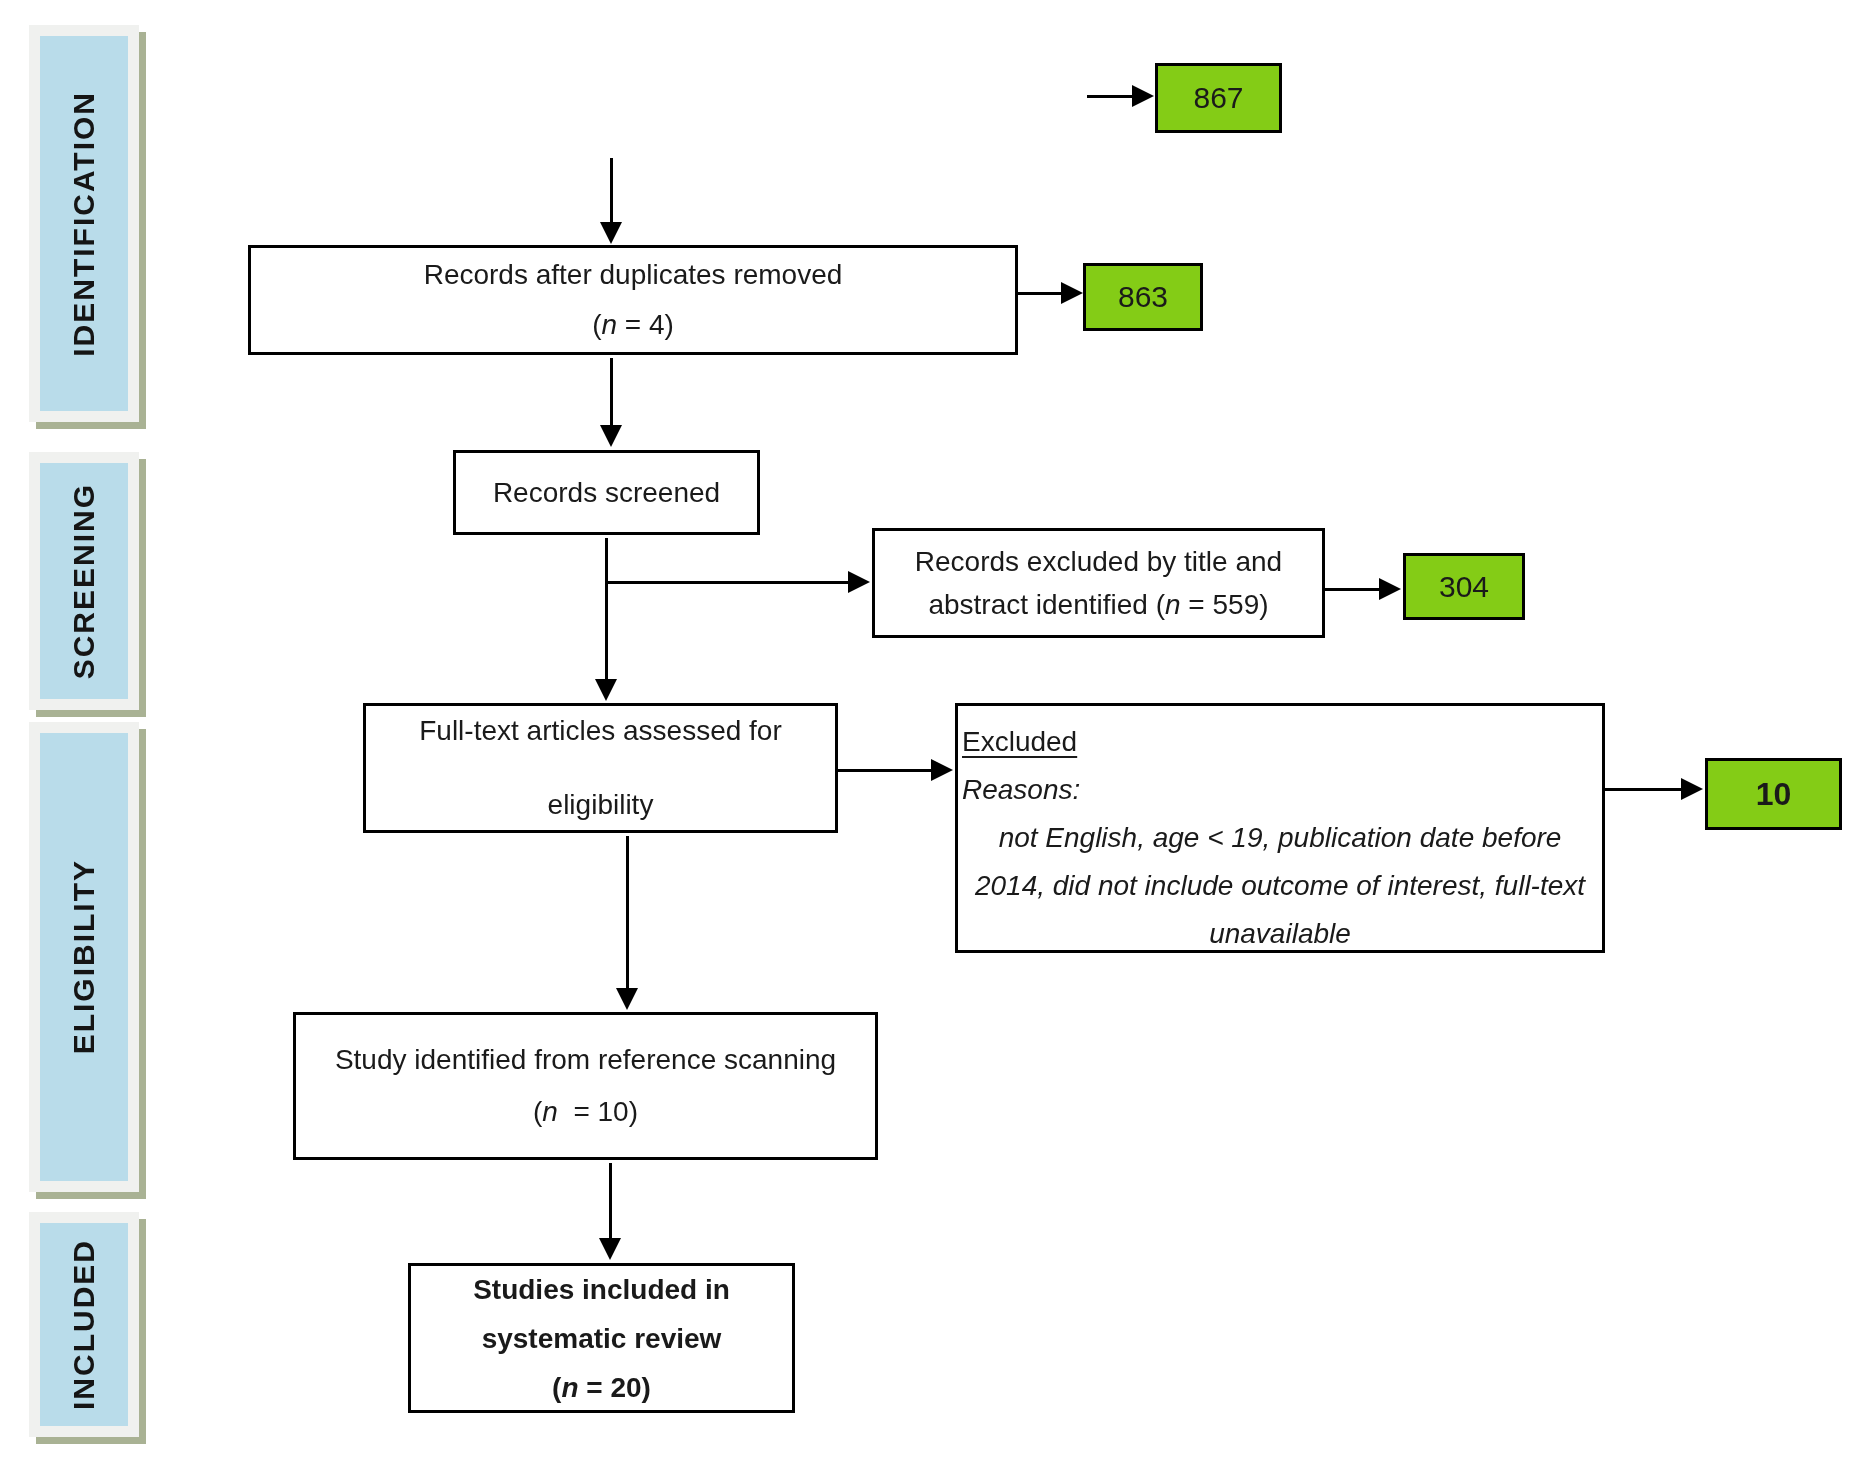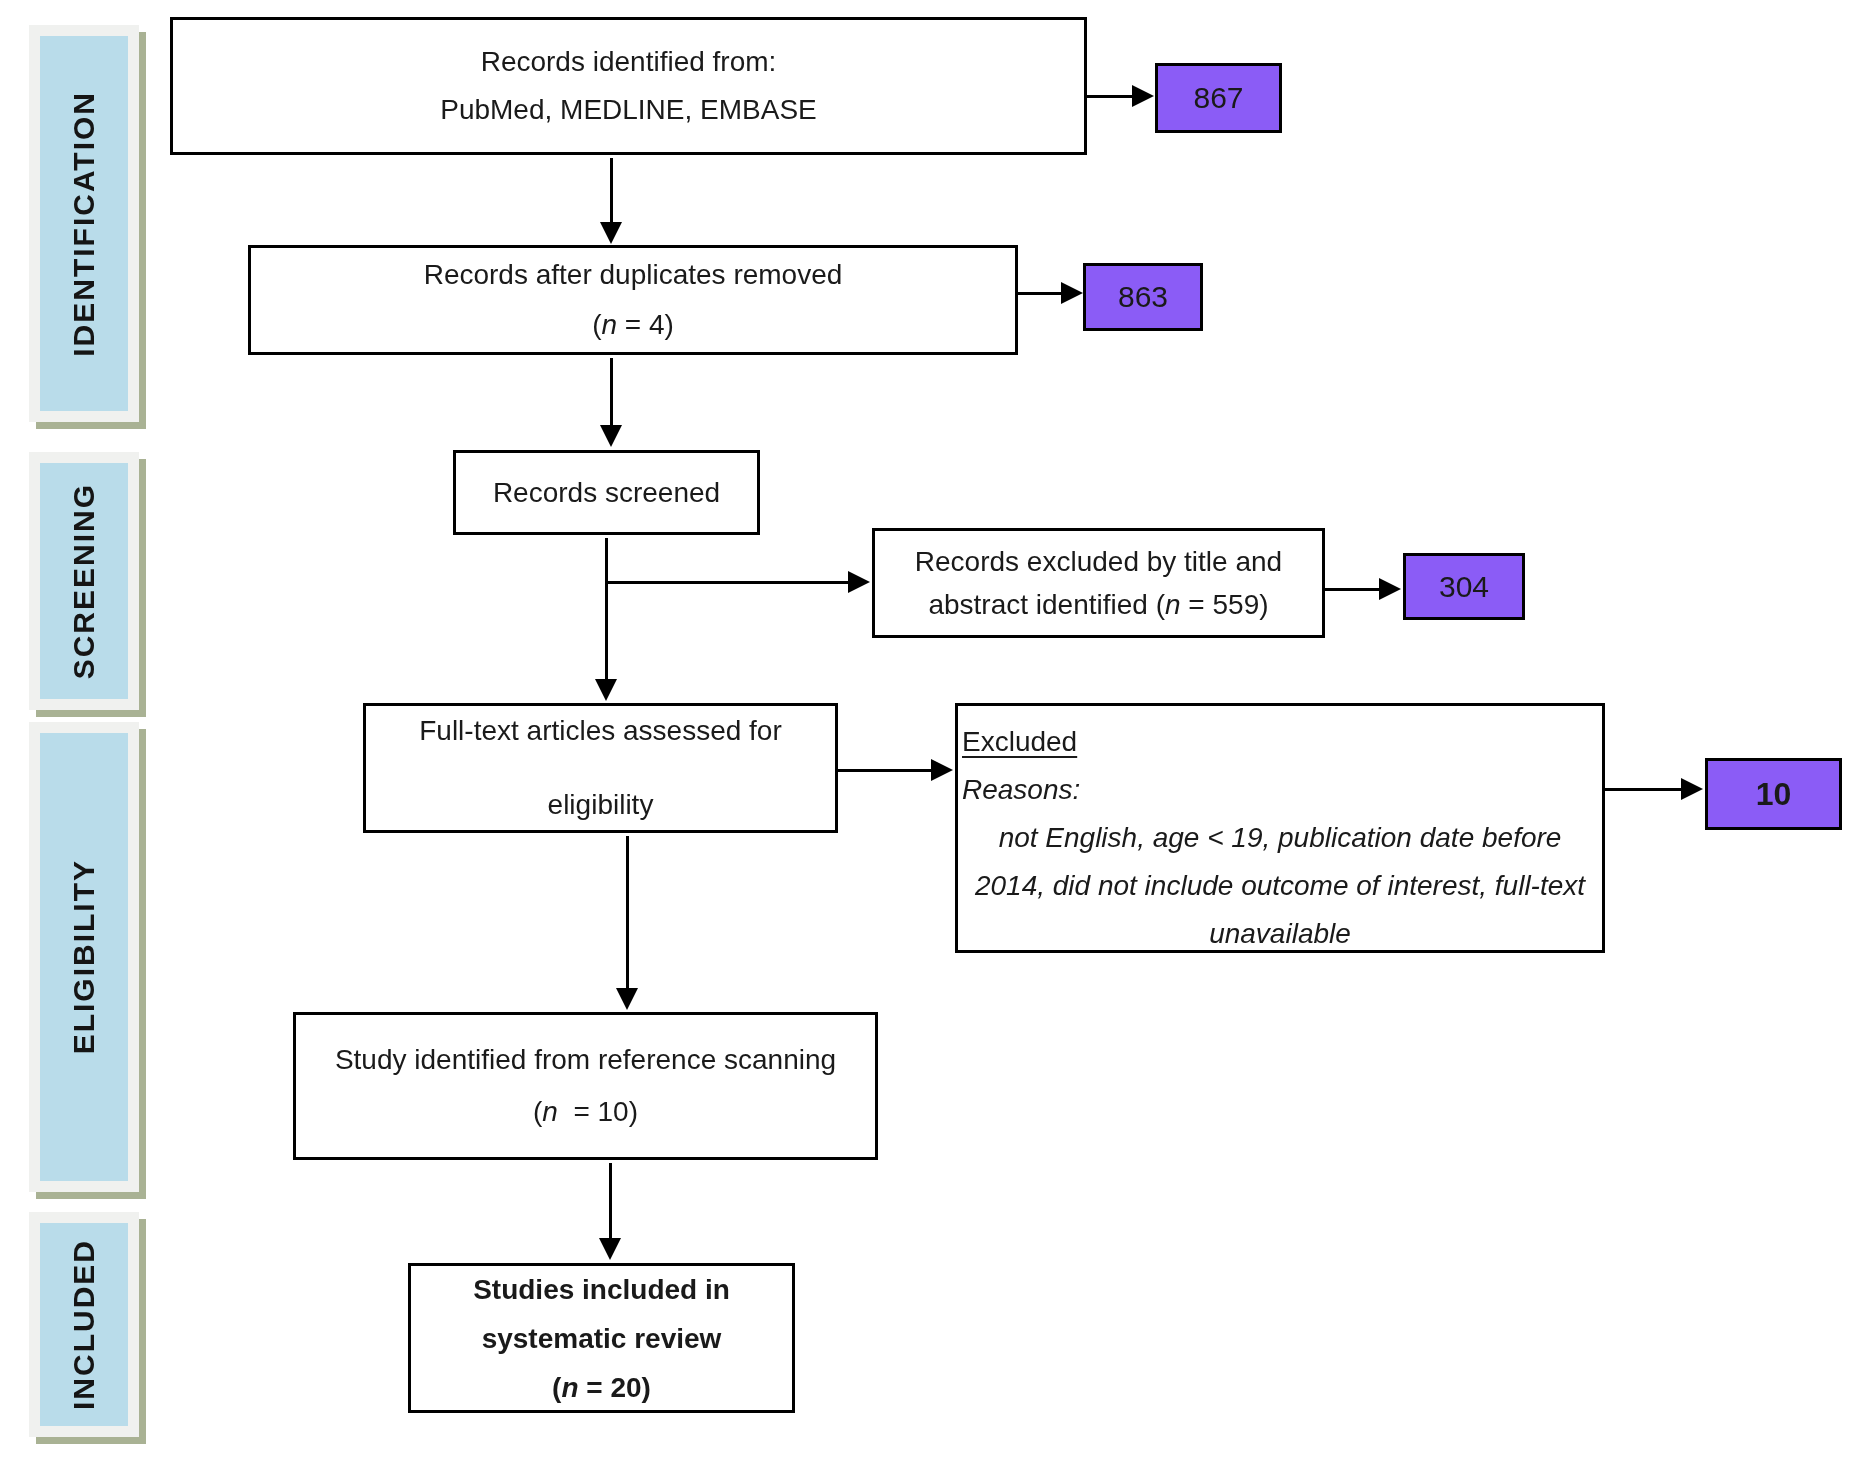--- a/index.html
+++ b/index.html
@@ -31,21 +31,21 @@
   #stage-eligibility    { top:722px; height:470px; }
   #stage-included       { top:1212px;height:225px; }
 
   
   .fbox {
     position:absolute; background:#ffffff; border:3px solid #000;
     display:flex; flex-direction:column; align-items:center; justify-content:center;
     text-align:center; font-size:28px; line-height:1.7; box-sizing:border-box;
   }
   .cbox {
-    position:absolute; background:#8b5cf6; border:3px solid #000;
+    position:absolute; background:#84cc16; border:3px solid #000;
     display:flex; align-items:center; justify-content:center;
     font-size:30px; box-sizing:border-box;
   }
   .ital { font-style:italic; }
   .pre  { white-space:pre; }
 
   #box-records-identified { left:170px; top:17px;  width:917px; height:138px; }
   #count-867              { left:1155px;top:63px;  width:127px; height:70px; }
   #box-after-duplicates   { left:248px; top:245px; width:770px; height:110px; line-height:1.8; }
   #count-863              { left:1083px;top:263px; width:120px; height:68px; }
@@ -95,24 +95,20 @@
     <div class="stage-inner">
       <div class="stage-label">ELIGIBILITY</div>
     </div>
   </div>
   <div class="stage" id="stage-included">
     <div class="stage-inner">
       <div class="stage-label">INCLUDED</div>
     </div>
   </div>
 
-  <div class="fbox" id="box-records-identified">
-    <div>Records identified from:</div>
-    <div>PubMed, MEDLINE, EMBASE</div>
-  </div>
   <div class="cbox" id="count-867">
     <span>867</span>
   </div>
 
   <div class="fbox" id="box-after-duplicates">
     <div>Records after duplicates removed</div>
     <div><span>(</span><span class="ital">n</span><span class="pre"> = 4)</span></div>
   </div>
   <div class="cbox" id="count-863">
     <span>863</span>

